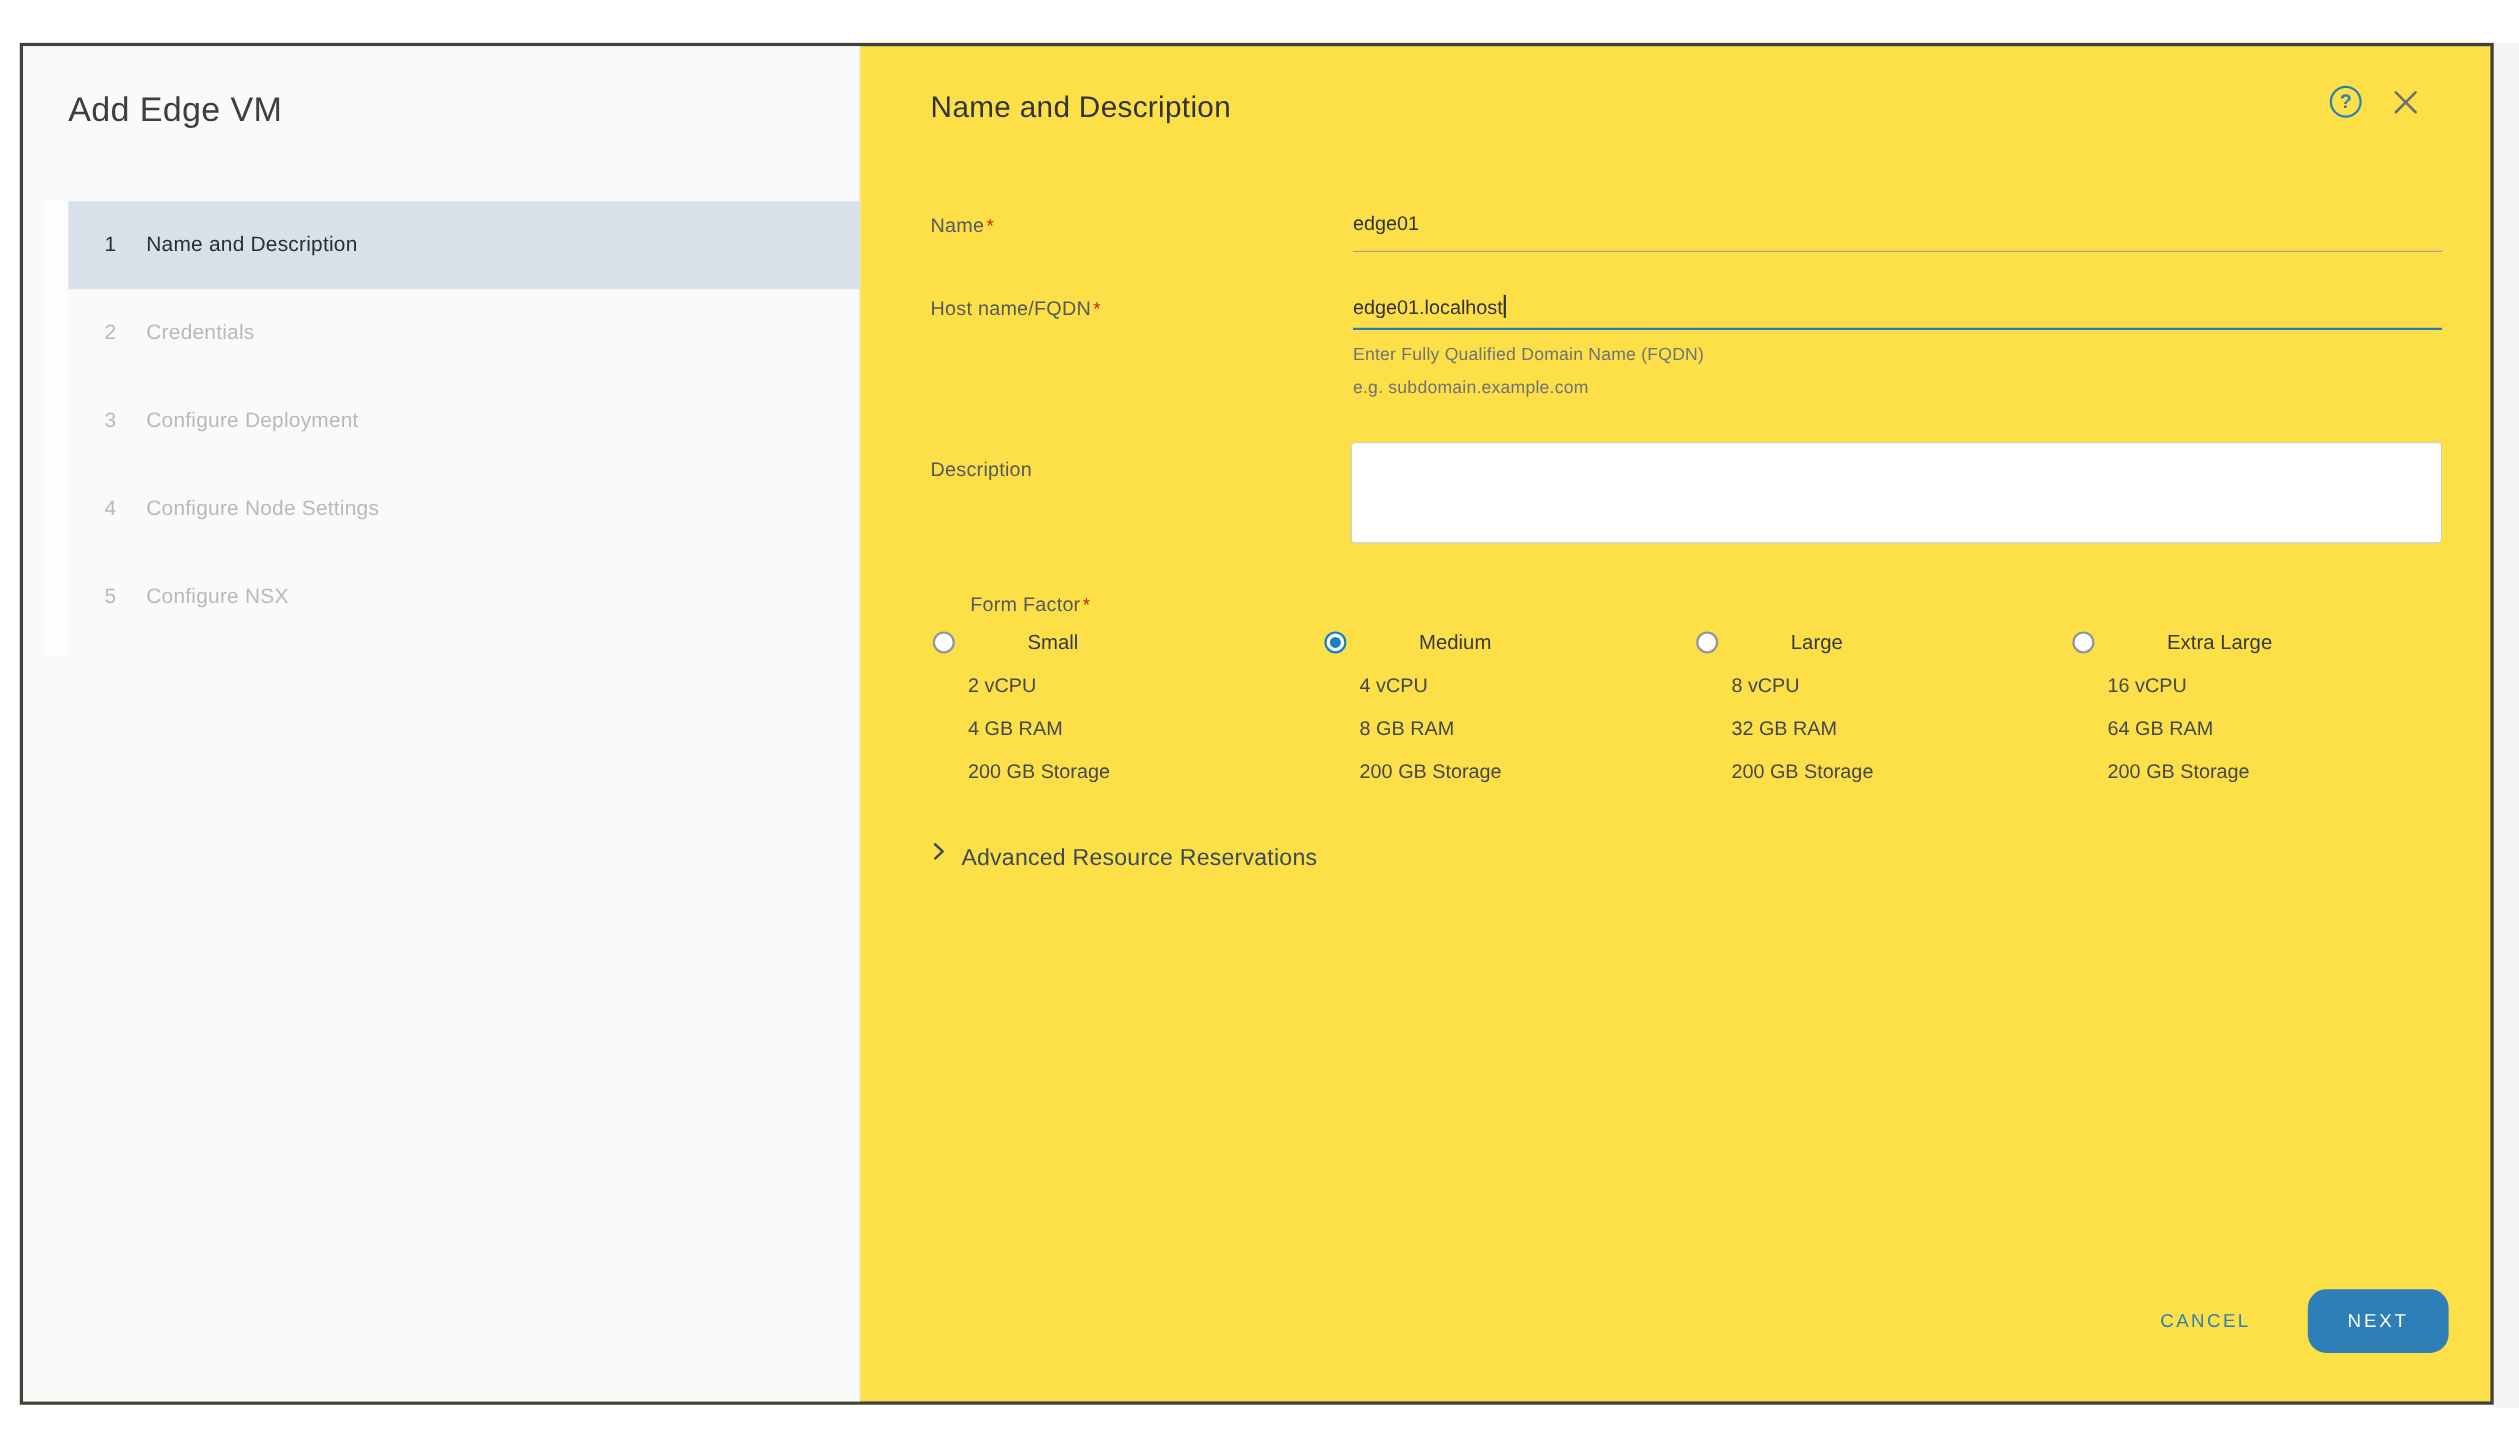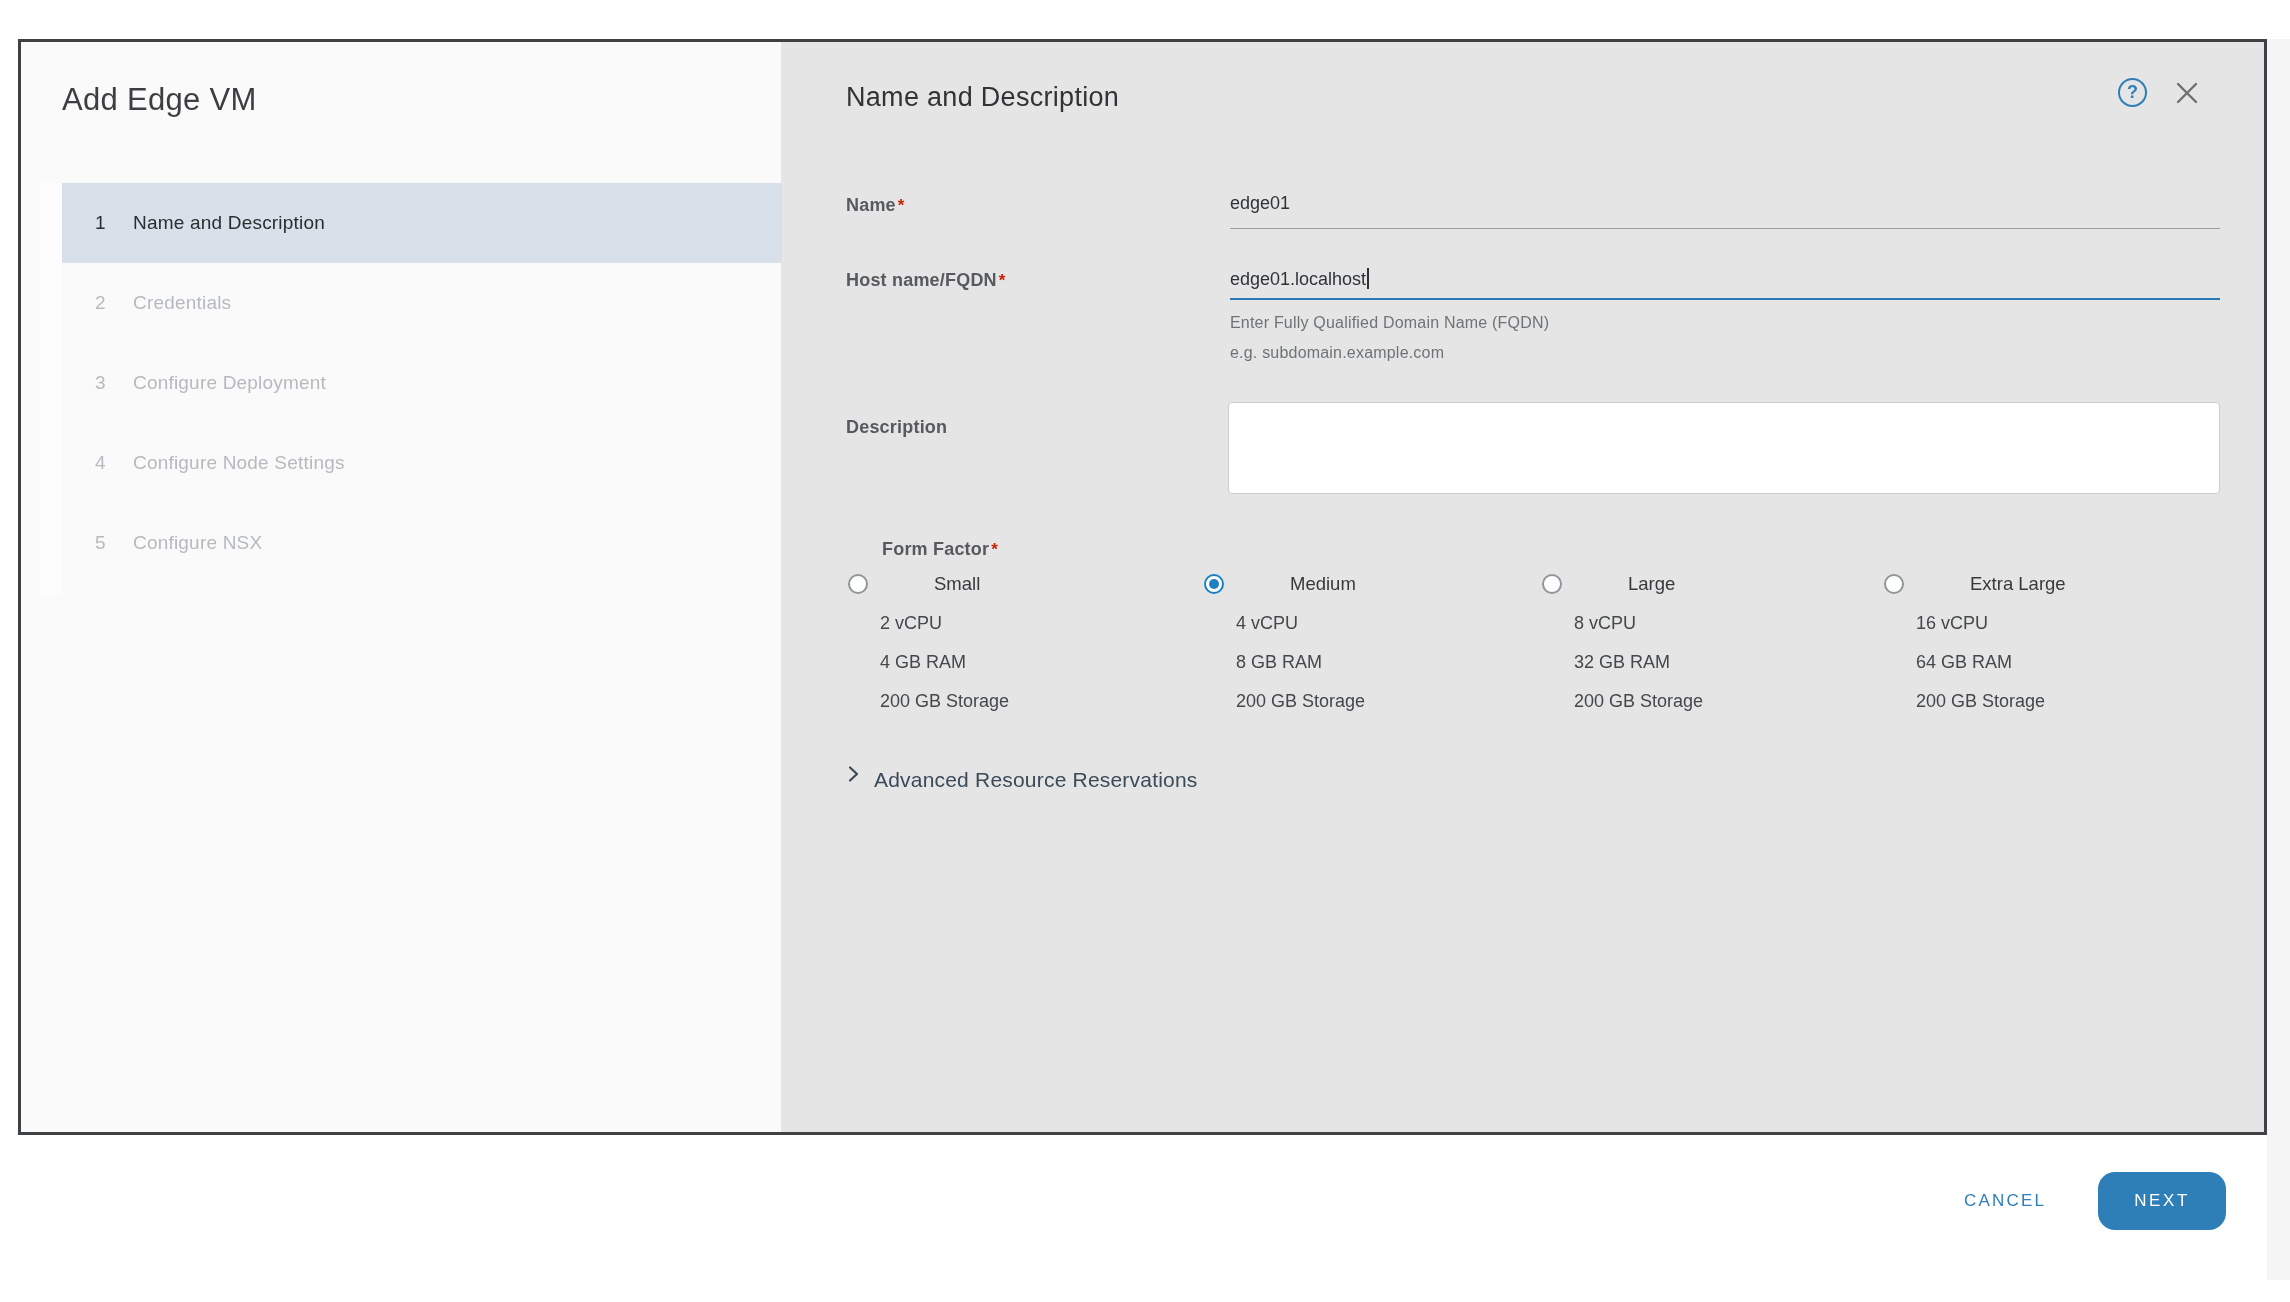--- a/index.html
+++ b/index.html
@@ -2,22 +2,22 @@
 <html><head>
 <meta charset="utf-8">
 <style>
   * { margin:0; padding:0; box-sizing:border-box; }
   html,body { width:2290px; height:1302px; background:#ffffff;
     font-family:"Liberation Sans", sans-serif; }
   .page { position:relative; width:2290px; height:1302px; background:#ffffff; overflow:hidden; }
 
   .right-strip { position:absolute; left:2267px; top:39px; width:23px; height:1241px; background:#f5f5f5; }
 
-  .dialog { position:absolute; left:18px; top:39px; width:2249px; height:1096px;
-    background:#e5e5e5; border:3px solid #3f4245; }
+  .dialog { position:absolute; left:18px; top:39px; width:2249px; height:1238px;
+    background:#fde047; border:3px solid #3f4245; }
 
   
   .sidebar { position:absolute; left:0; top:0; width:761px; height:100%;
     background:#fafafa; border-right:1px solid #e7e7e7; }
   .dialog-title { position:absolute; left:41px; top:40px; font-size:31px; font-weight:400;
     color:#3c3e41; letter-spacing:0.3px; }
   .steps-gutter { position:absolute; left:19px; top:141px; width:22px; height:412px; background:#fdfdfd; }
   .steps { position:absolute; left:41px; top:141px; width:720px; }
   .step { display:flex; align-items:center; height:80px; padding-left:33px; cursor:default; }
   .step .step-num { width:38px; font-size:19px; color:#b6babe; }
@@ -27,21 +27,21 @@
   
   .abs { position:absolute; }
 
   .panel-title { left:825px; top:40px; font-size:27px; font-weight:400; color:#313335; letter-spacing:0.3px; }
 
   .help-icon { left:2097px; top:36px; width:29px; height:29px; border:2px solid #2e7eb8;
     border-radius:50%; color:#2e7eb8; font-size:18px; font-weight:bold; text-align:center;
     line-height:25px; cursor:pointer; }
   .close-icon { left:2150px; top:35px; width:32px; height:32px; cursor:pointer; }
 
-  .field-label { font-size:18px; color:#56595e; letter-spacing:0.2px;font-weight:bold; }
+  .field-label { font-size:18px; color:#56595e; letter-spacing:0.2px; }
   .req { color:#c92100; font-size:17px; margin-left:2px; }
   .field-value { font-size:18px; color:#2f3338; }
   .underline { height:1px; background:#9a9ea2; }
   .underline.focused { height:2px; background:#2a7bb5; }
   .caret { display:inline-block; width:2px; height:21px; background:#2f3338; vertical-align:text-bottom; margin-left:1px; }
   .helper { font-size:16px; color:#6e7377; letter-spacing:0.2px; }
 
   .desc-box { left:1207px; top:360px; width:992px; height:92px; background:#ffffff;
     border:1px solid #c8cdd2; border-radius:4px; resize:none; outline:none;
     font-family:"Liberation Sans", sans-serif; font-size:18px; color:#2f3338; padding:10px 14px; }

